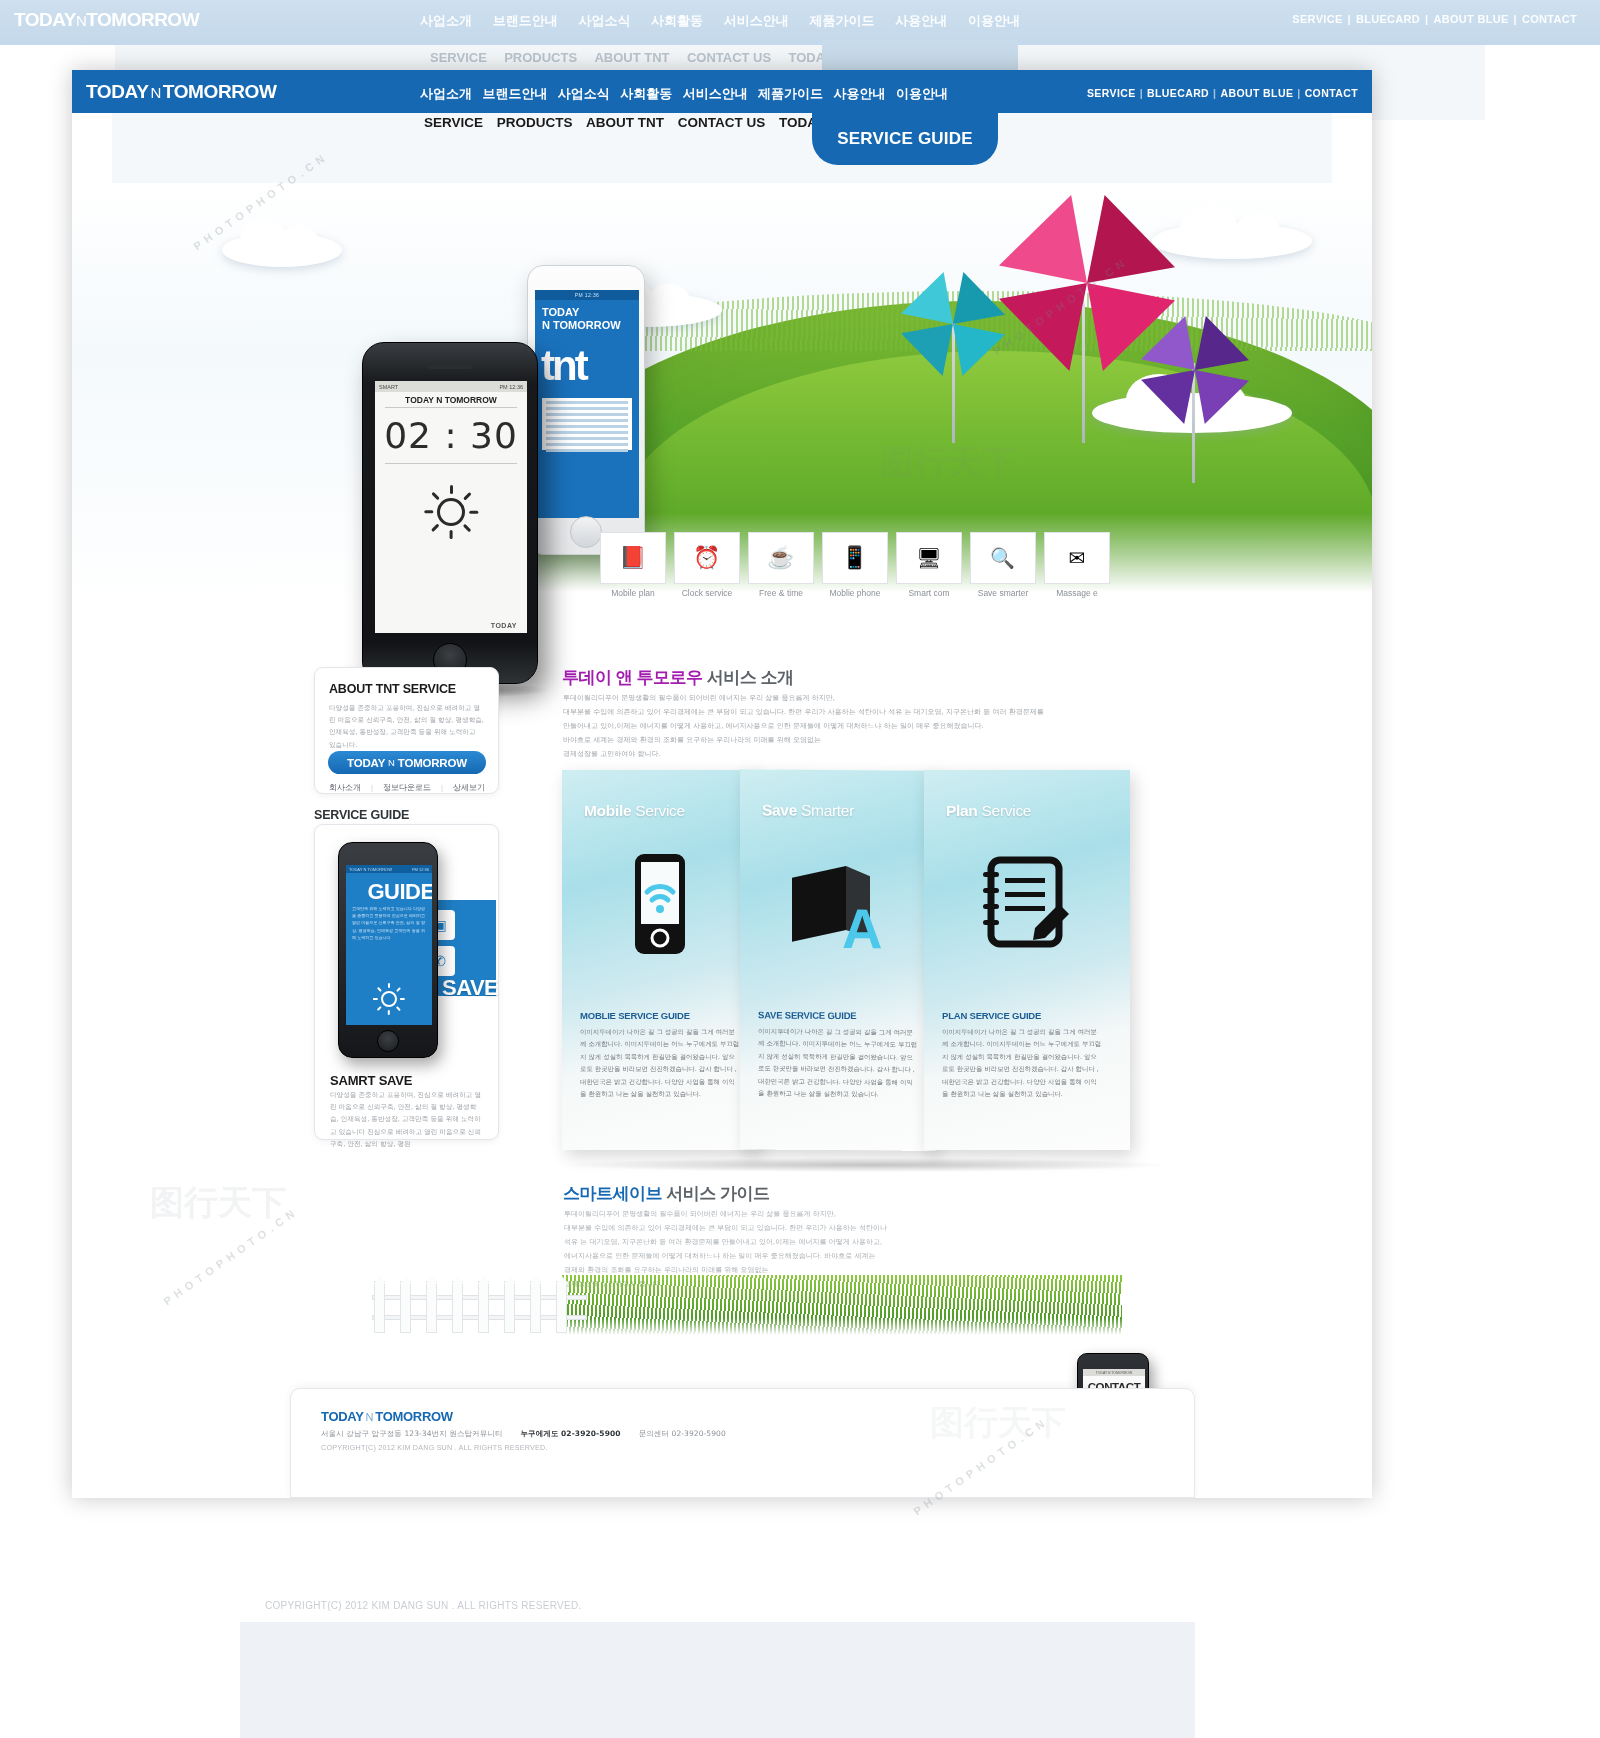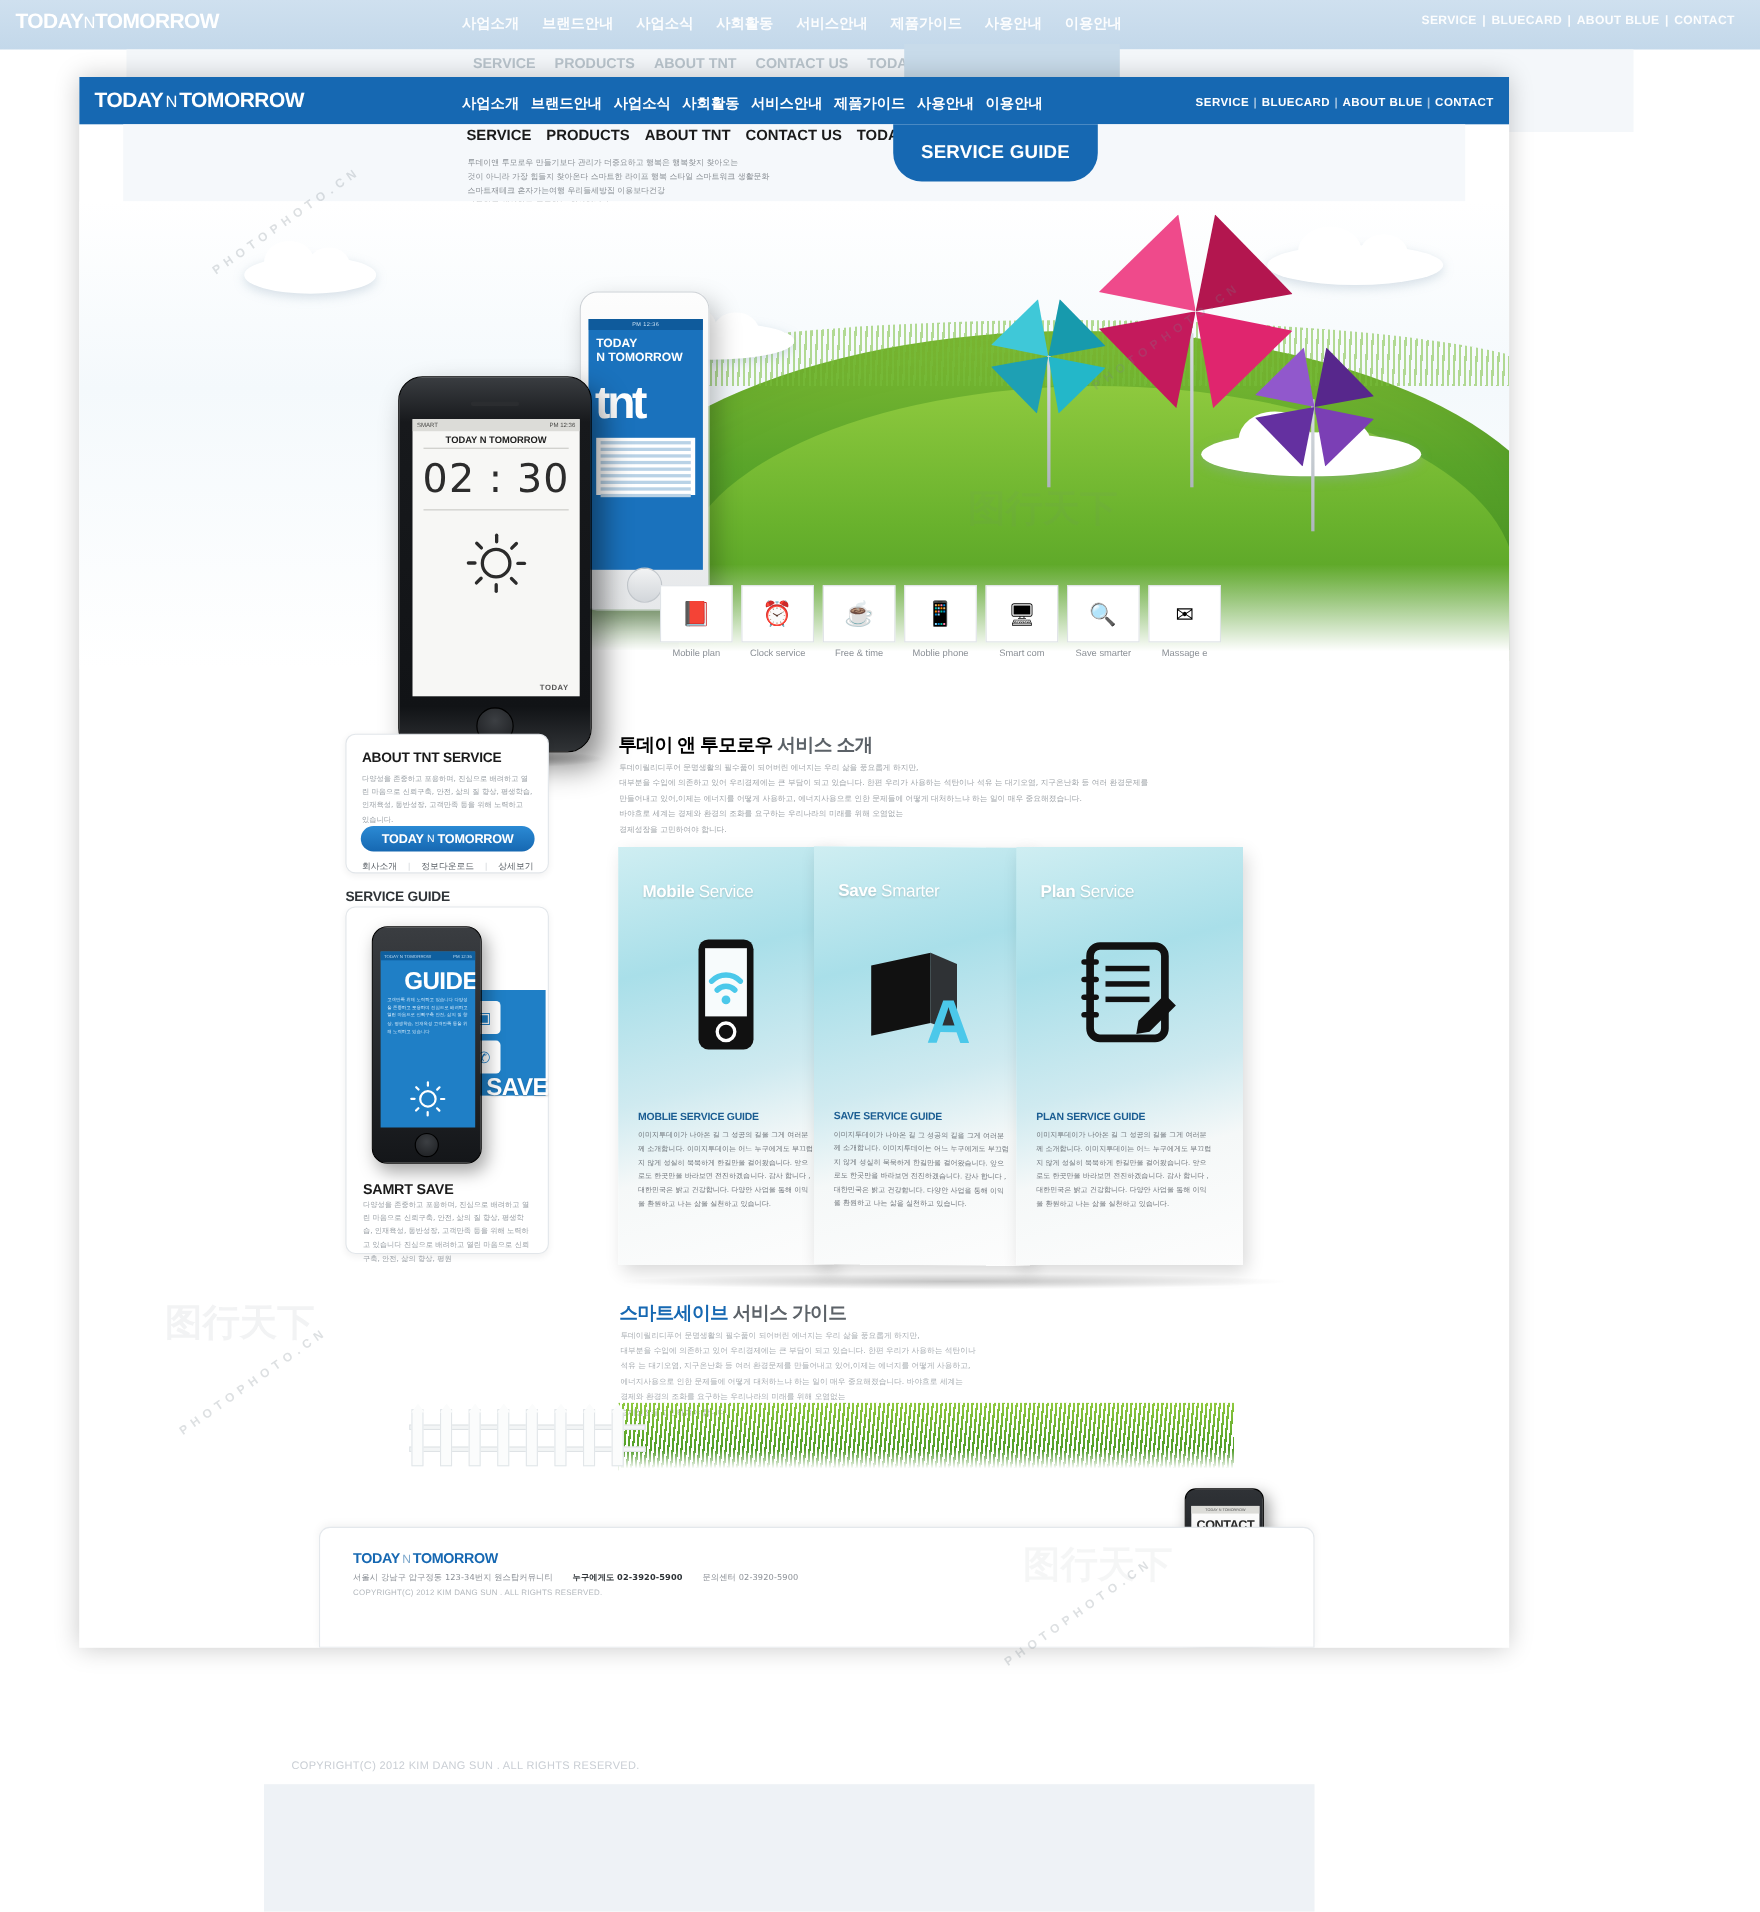--- a/index.html
+++ b/index.html
@@ -279,21 +279,21 @@
   }
   .smart-save-h{position:absolute;left:258px;top:1003px;font-size:13px;font-weight:bold;color:#1a1a1a;letter-spacing:-.2px;}
   .smart-save-p{position:absolute;left:258px;top:1019px;width:152px;font-size:6.6px;color:#9aa0a6;line-height:1.85;
     font-family:"DejaVu Sans",sans-serif;}
 
   
   .intro-h{
     position:absolute; left:490px; top:596px; font-size:17px; font-weight:bold;
     letter-spacing:-.5px; color:#5c6268;
   }
-  .intro-h b{color:#000000;}
+  .intro-h b{color:#a21caf;}
   .intro-p{
     position:absolute; left:491px; top:621px; width:620px; font-size:7px; color:#a0a5aa;
     line-height:2.0; font-family:"DejaVu Sans",sans-serif;
   }
 
   
   .brochure{
     position:absolute; left:490px; top:700px; width:620px; height:400px;
   }
   .panel{
@@ -434,26 +434,20 @@
 
   <div class="subnav-bg"></div>
   <nav class="subnav">
     <a href="#">SERVICE</a>
     <a href="#">PRODUCTS</a>
     <a href="#">ABOUT TNT</a>
     <a href="#">CONTACT US</a>
     <a href="#">TODAY VISION</a>
   </nav>
   <div class="svc-guide-tab">SERVICE GUIDE</div>
-  <div class="intro-kr">
-    <div>투데이앤 투모로우 만들기보다 관리가 더중요하고 행복은 행복찾지 찾아오는</div>
-    <div>것이 아니라 가장 힘들지 찾아온다  스마트한 라이프 행복 스타일 스마트워크 생활문화</div>
-    <div>스마트재테크 혼자가는여행  우리들세방집 이용보다건강</div>
-    <div>자동차를 생산하고 공급하는 회사입니다.</div>
-  </div>
 
   <div class="hero">
     <div class="sky"></div>
     <div class="hill"></div>
     <div class="hill2"></div>
 
     <div class="cloud" style="left:150px;top:50px;width:120px;height:34px;">
       <b style="left:18px;top:-14px;width:46px;height:40px;"></b>
         <b style="left:58px;top:-8px;width:38px;height:32px;"></b>
     </div>

